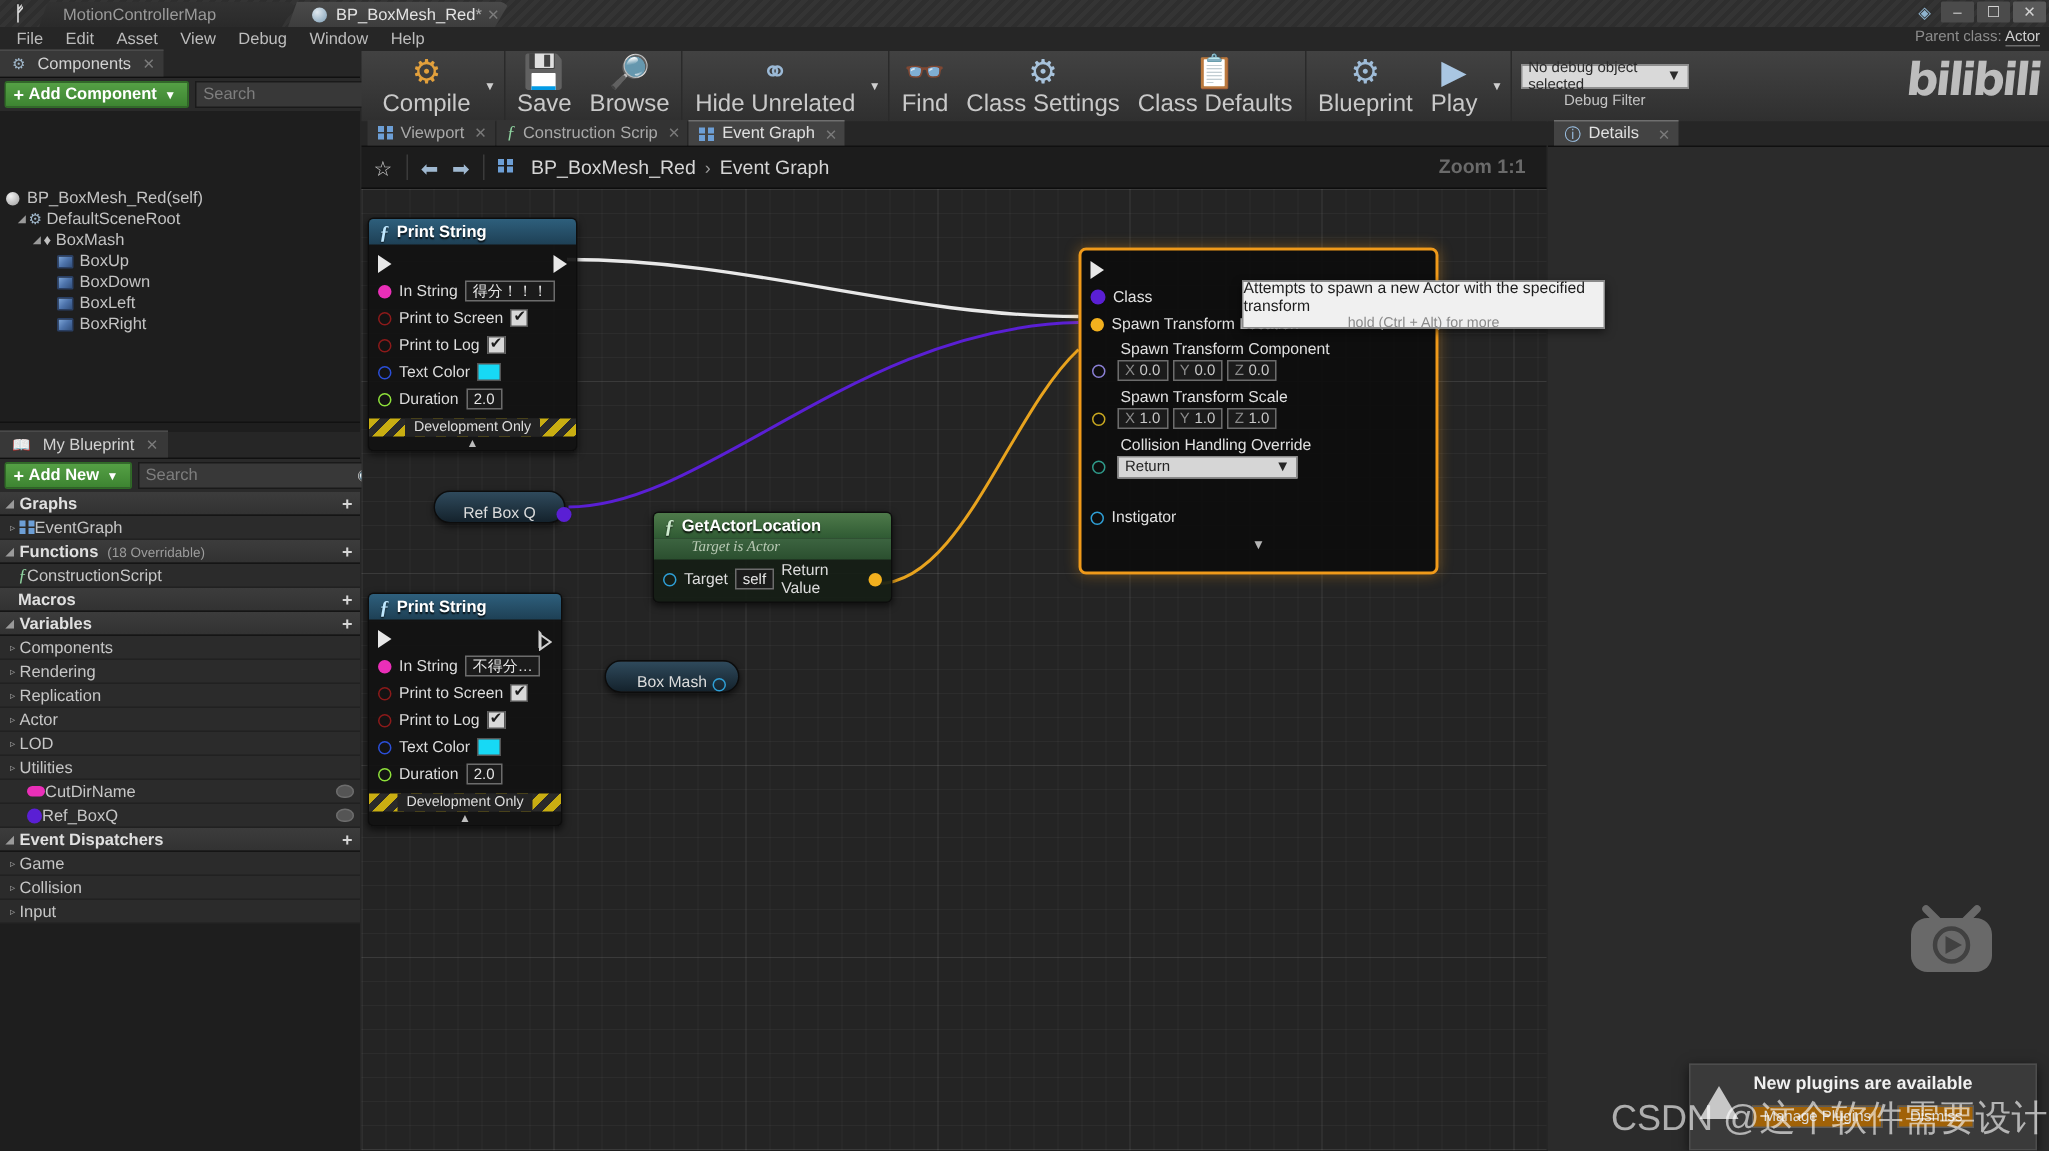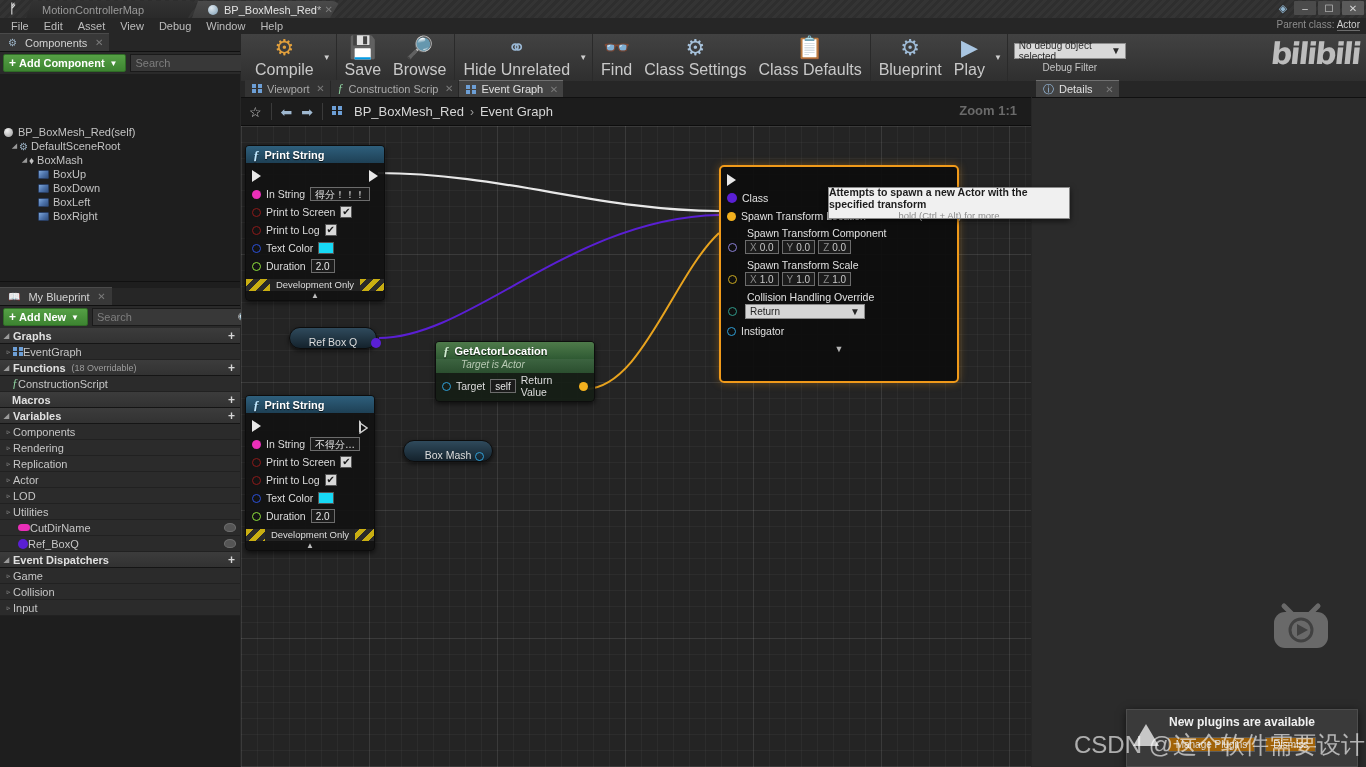--- a/index.html
+++ b/index.html
@@ -245,21 +245,21 @@
     height:17px; display:flex; align-items:center; gap:5px; padding-left:7px;
     border-top-left-radius:3px;border-top-right-radius:3px;
     font-size:11px; font-weight:bold; color:#fff;
     text-shadow:0 1px 1px rgba(0,0,0,.8);
   }
   .nh.blue{ background:linear-gradient(180deg,#2e5f7c 0%,#1e4055 100%);}
   .nh.green{ background:linear-gradient(180deg,#4e7a4a 0%,#2f5a33 100%);}
   .nh .fi{ font-family:"Liberation Serif",serif; font-style:italic; font-size:13px; color:#bfe8ff;}
   .nh .fig{ font-family:"Liberation Serif",serif; font-style:italic; font-size:13px; color:#cfeccf;}
   .subttl{ font-size:10px; color:#b8c9b4; font-style:italic; padding:0 0 3px 25px;
-    background:linear-gradient(180deg,#3c6440 0%,#2b4f2f 100%); }
+    background:linear-gradient(180deg,#3c6440 0%,#2b4f2f 100%);font-family:Liberation Serif, serif; }
   .nbody{ padding:4px 6px 2px 6px; }
   .prow{ display:flex; align-items:center; gap:5px; height:18px; font-size:10.5px; color:#dcdcdc;}
   .pin-exec{
     width:0;height:0; border-left:9px solid #e8e8e8;
     border-top:6px solid transparent;border-bottom:6px solid transparent;
   }
   .pinc{ width:9px;height:9px;border-radius:50%; border:1.5px solid; flex:none;}
   .pinc.filled{ border:0; }
   .valbox{
     background:#1b1b1b; border:1px solid #6c6c6c; color:#e6e6e6; font-size:10px;
@@ -314,21 +314,21 @@
     padding:0 4px; font-size:10px;
   }
   .lbl-s{ font-size:10.5px;color:#e0e0e0; }
 
   
   .tooltip{
     position:absolute; left:828px; top:187px; width:242px; height:32px;
     background:#f0f0f0; border:1px solid #8a8a8a; box-shadow:0 2px 6px rgba(0,0,0,.6);
     display:flex;flex-direction:column;align-items:center;justify-content:center; z-index:40;
   }
-  .tooltip .t1{ font-size:10.5px; color:#1d1d1d;font-weight:bold;}
+  .tooltip .t1{ font-size:10.5px; color:#1d1d1d;}
   .tooltip .t2{ font-size:9.5px; color:#8a8a8a;}
 
   
   .notif{
     position:absolute; left:1126px; top:709px; width:232px; height:58px;
     background:#3a3a3a; border:1px solid #4d4d4d; box-shadow:0 2px 8px rgba(0,0,0,.6);
     padding:5px 8px; z-index:30;
   }
   .notif .ntitle{ text-align:center; font-size:12px; font-weight:bold; color:#f0f0f0;}
   .notif .nbtns{ display:flex; justify-content:center; gap:10px; margin-top:8px;}
@@ -853,21 +853,21 @@
         <div style="margin-top:5px;">
           <div class="lbl-s" style="margin-left:20px;">Collision Handling Override</div>
           <div style="display:flex;align-items:center;gap:5px;margin-top:1px;">
             <span class="pinc" style="border-color:#2f9a8a;margin-left:1px;"></span>
             <div class="ddl" style="margin-left:3px;">
               <span>Return</span>
               <span>▼</span>
             </div>
           </div>
         </div>
-        <div class="prow" style="margin-top:3px;">
+        <div class="prow" style="margin-top:17px;">
           <span class="pinc" style="border-color:#2f9fd6;"></span>
           <span class="lbl-s">Instigator</span>
         </div>
       </div>
       <div style="text-align:center;font-size:9px;color:#b5b5b5;">▼</div>
     </div>
 
   </div>
 
   <div class="tooltip">

